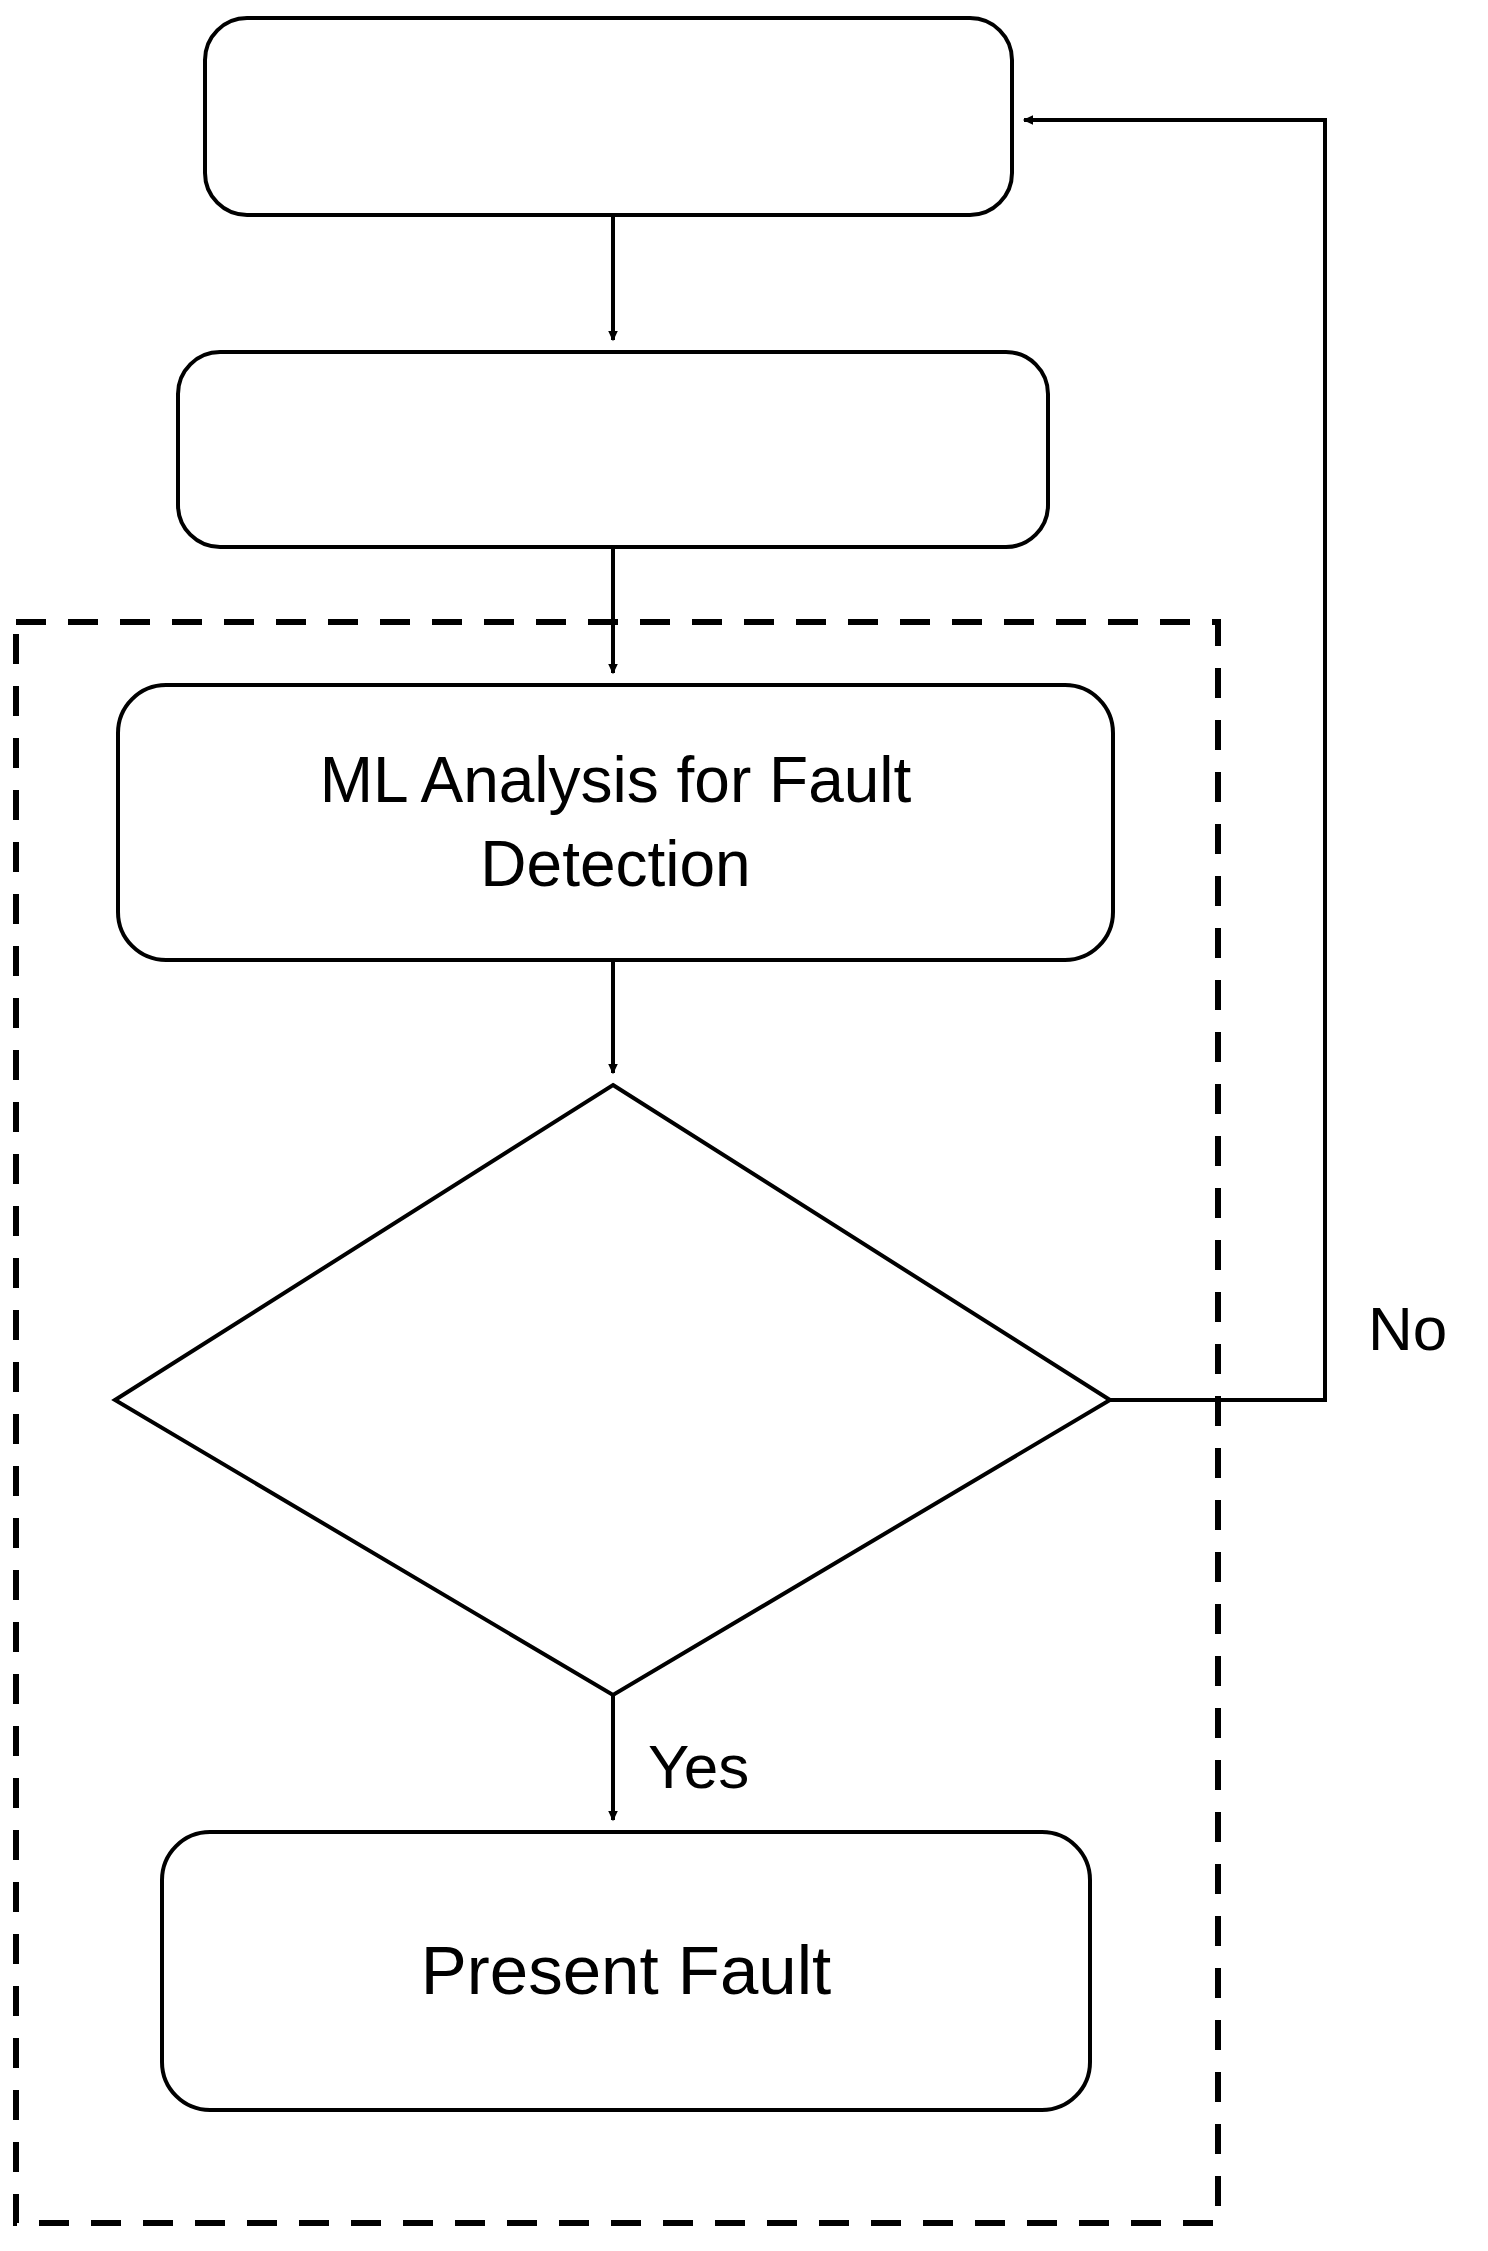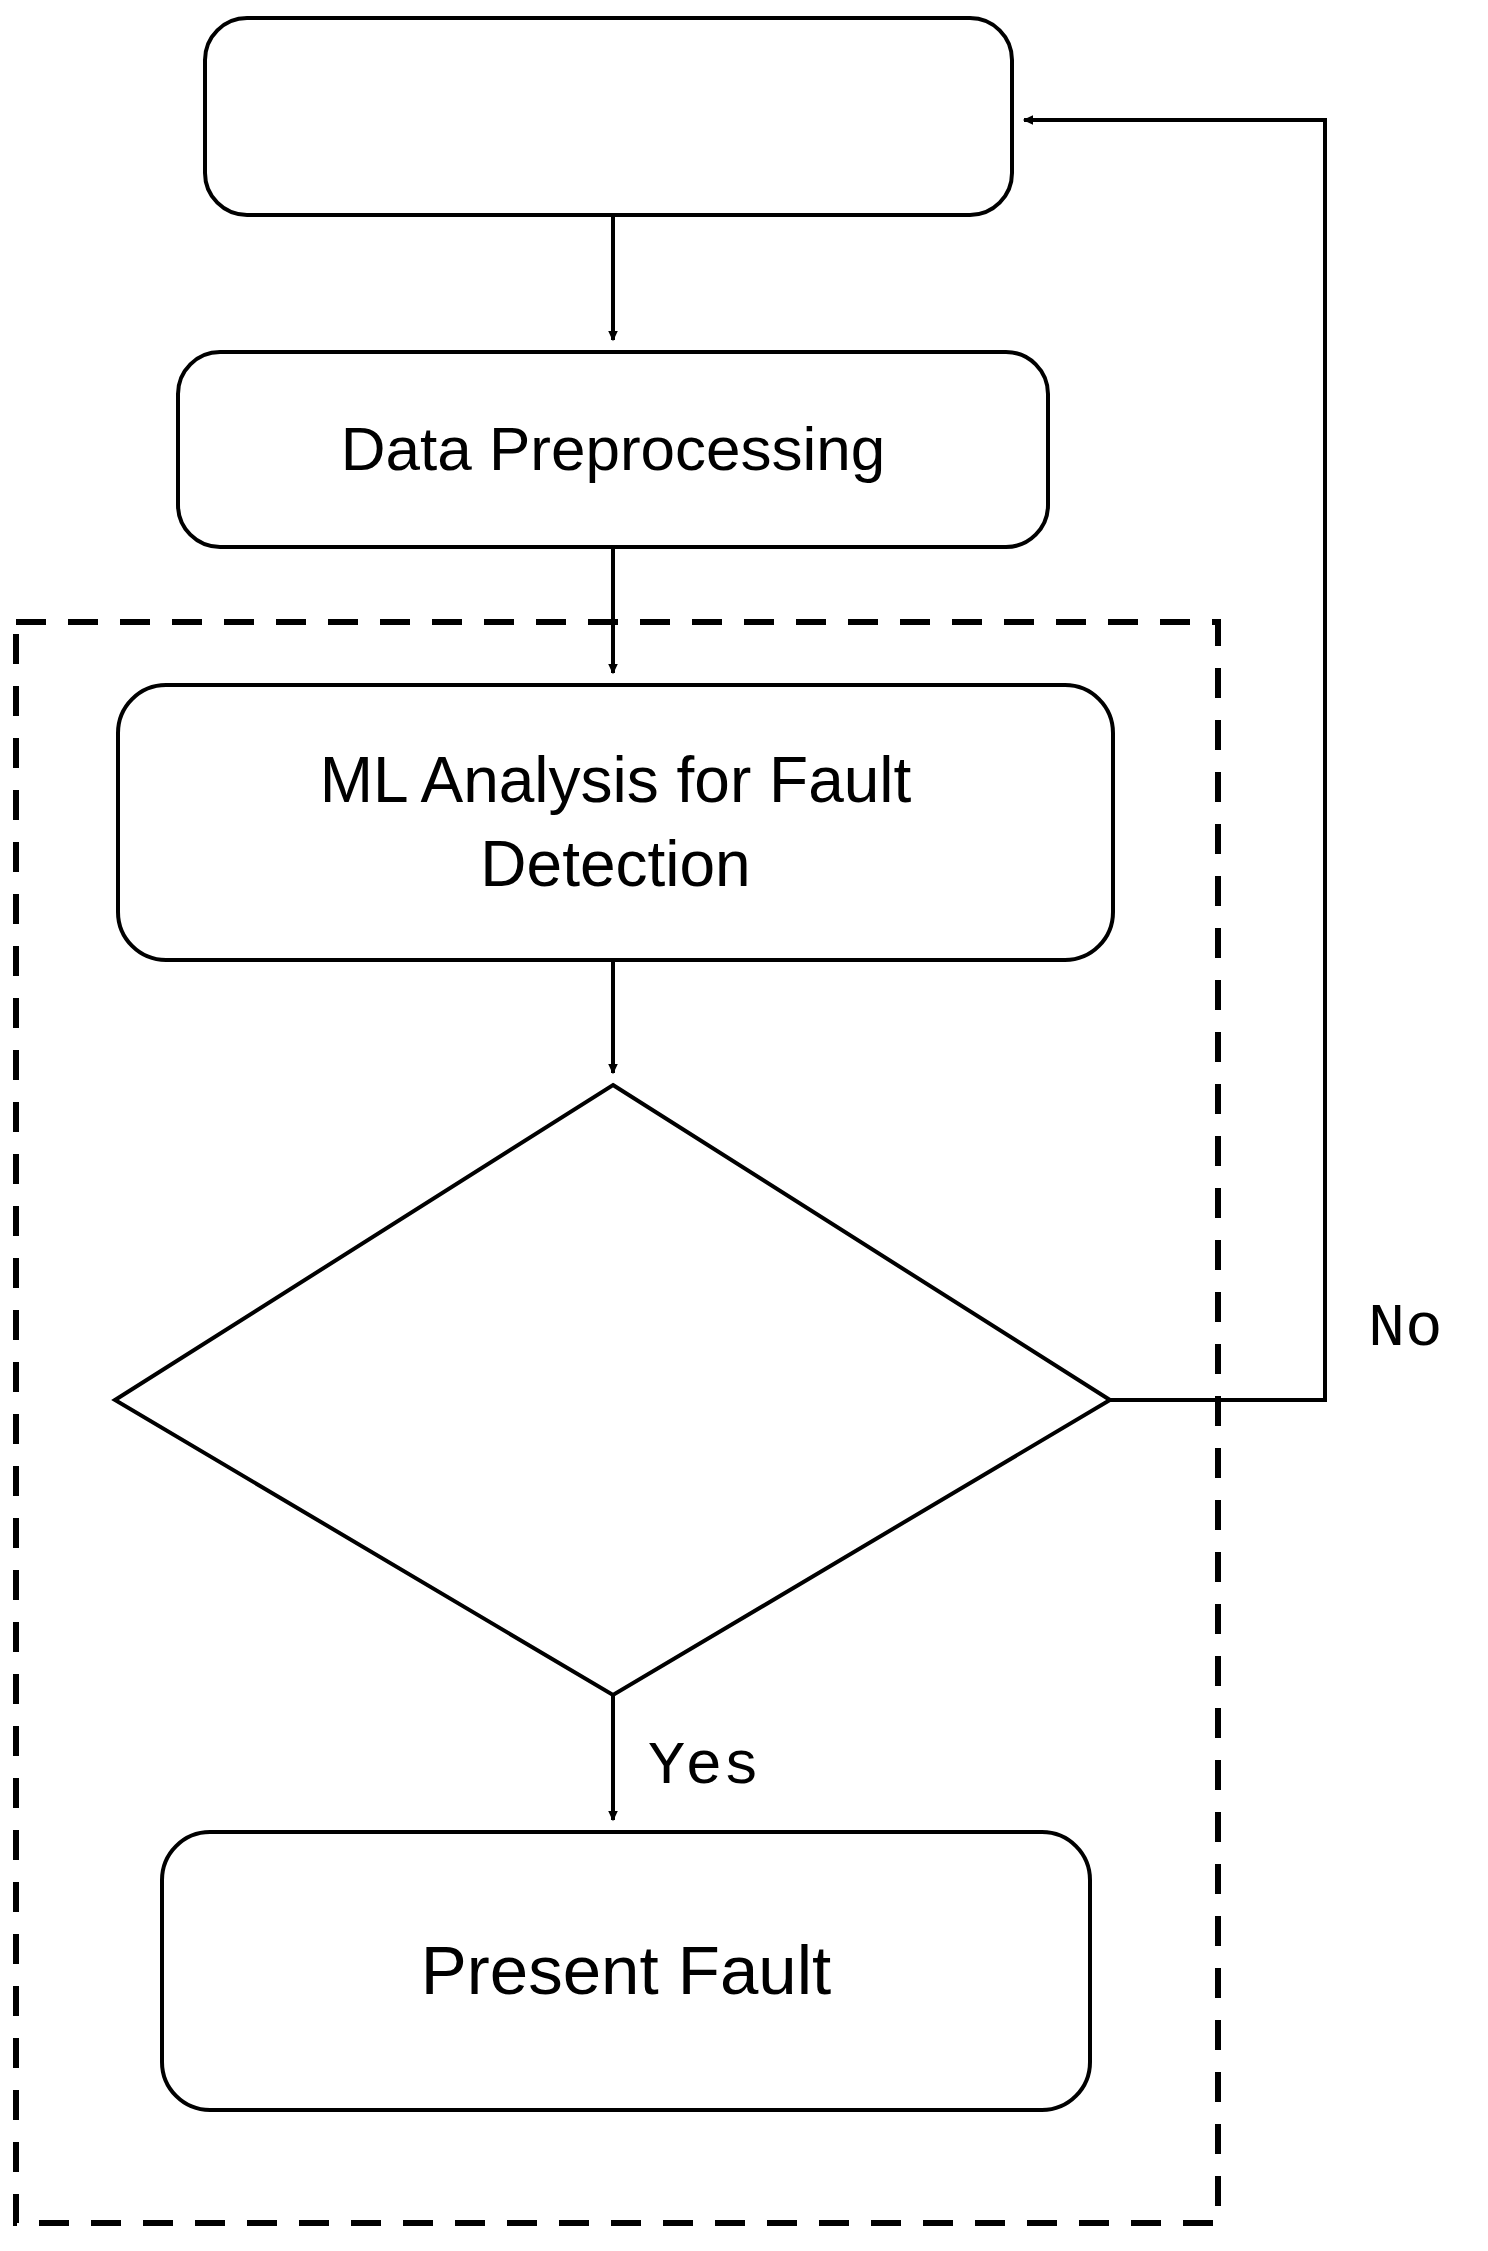--- a/index.html
+++ b/index.html
@@ -31,21 +31,21 @@
     color: #000000;
     font-family: "Liberation Sans", sans-serif;
     font-weight: 400;
     line-height: 1.30;
     white-space: pre-line;
     pointer-events: none;
   }
   .edge-label {
     position: absolute;
     color: #000000;
-    font-family: Liberation Mono, monospace;
+    font-family: Liberation Sans, sans-serif;
     font-weight: 400;
     line-height: 1;
     white-space: nowrap;
   }
   .lbl-data-collection   { left: 205px; top: 18px;   width: 807px; height: 197px; font-size: 62px; }
   .lbl-data-preprocessing{ left: 178px; top: 352px;  width: 870px; height: 195px; font-size: 62px; }
   .lbl-ml-analysis       { left: 118px; top: 685px;  width: 995px; height: 275px; font-size: 64px; }
   .lbl-decision          { left: 280px; top: 1285px; width: 666px; height: 230px; font-size: 62px; }
   .lbl-present-fault     { left: 162px; top: 1832px; width: 928px; height: 278px; font-size: 69px; }
   .lbl-no                { left: 1368px; top: 1298px; font-size: 62px; }
@@ -80,21 +80,20 @@
     <line x1="613" y1="547" x2="613" y2="673" stroke="#000000" stroke-width="4" marker-end="url(#arrowhead)"></line>
 
     <line x1="613" y1="960" x2="613" y2="1073" stroke="#000000" stroke-width="4" marker-end="url(#arrowhead)"></line>
 
     <line x1="613" y1="1695" x2="613" y2="1820" stroke="#000000" stroke-width="4" marker-end="url(#arrowhead)"></line>
 
     <polyline points="1110,1400 1325,1400 1325,120 1024,120" fill="none" stroke="#000000" stroke-width="4" marker-end="url(#arrowhead)"></polyline>
   </svg>
 
 
-  <div class="node-label lbl-data-preprocessing">Data Preprocessing</div>
 
   <div class="node-label lbl-ml-analysis">ML Analysis for Fault
 Detection</div>
 
 
   <div class="node-label lbl-present-fault">Present Fault</div>
 
   <div class="edge-label lbl-no">No</div>
 
   <div class="edge-label lbl-yes">Yes</div>

